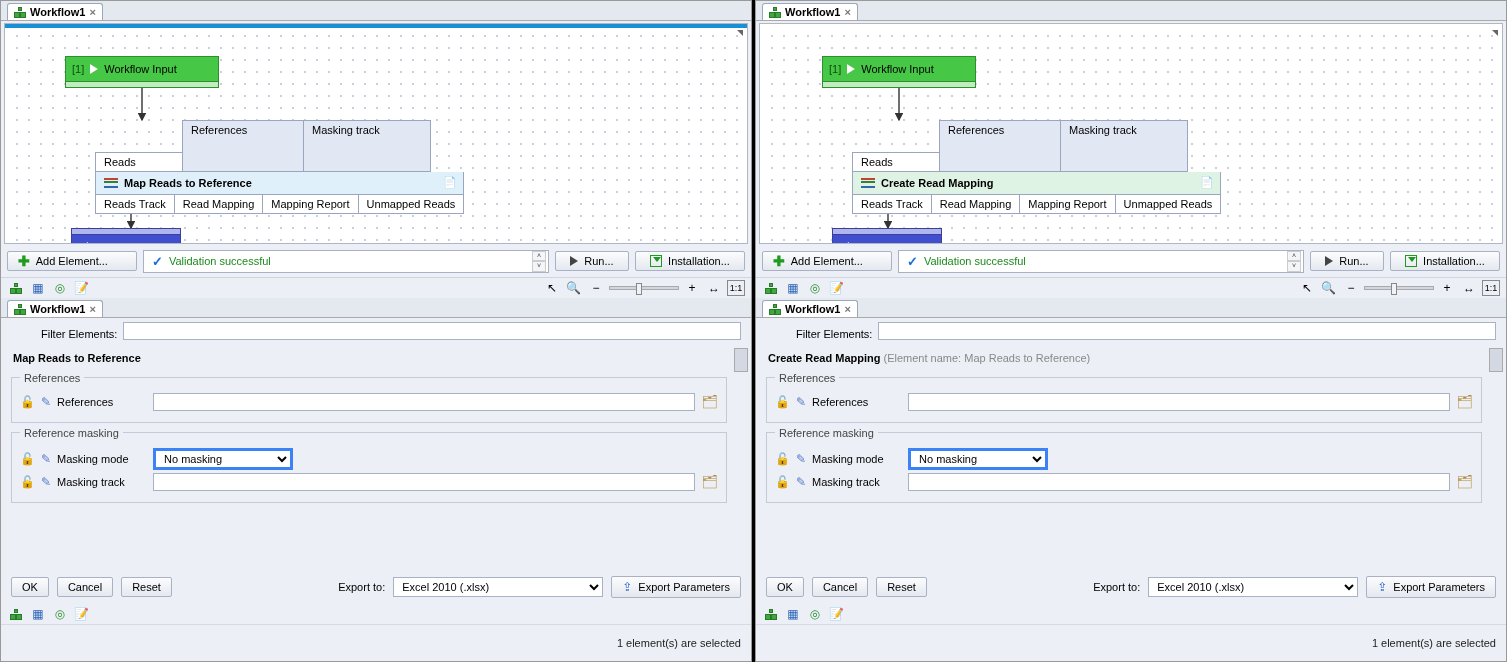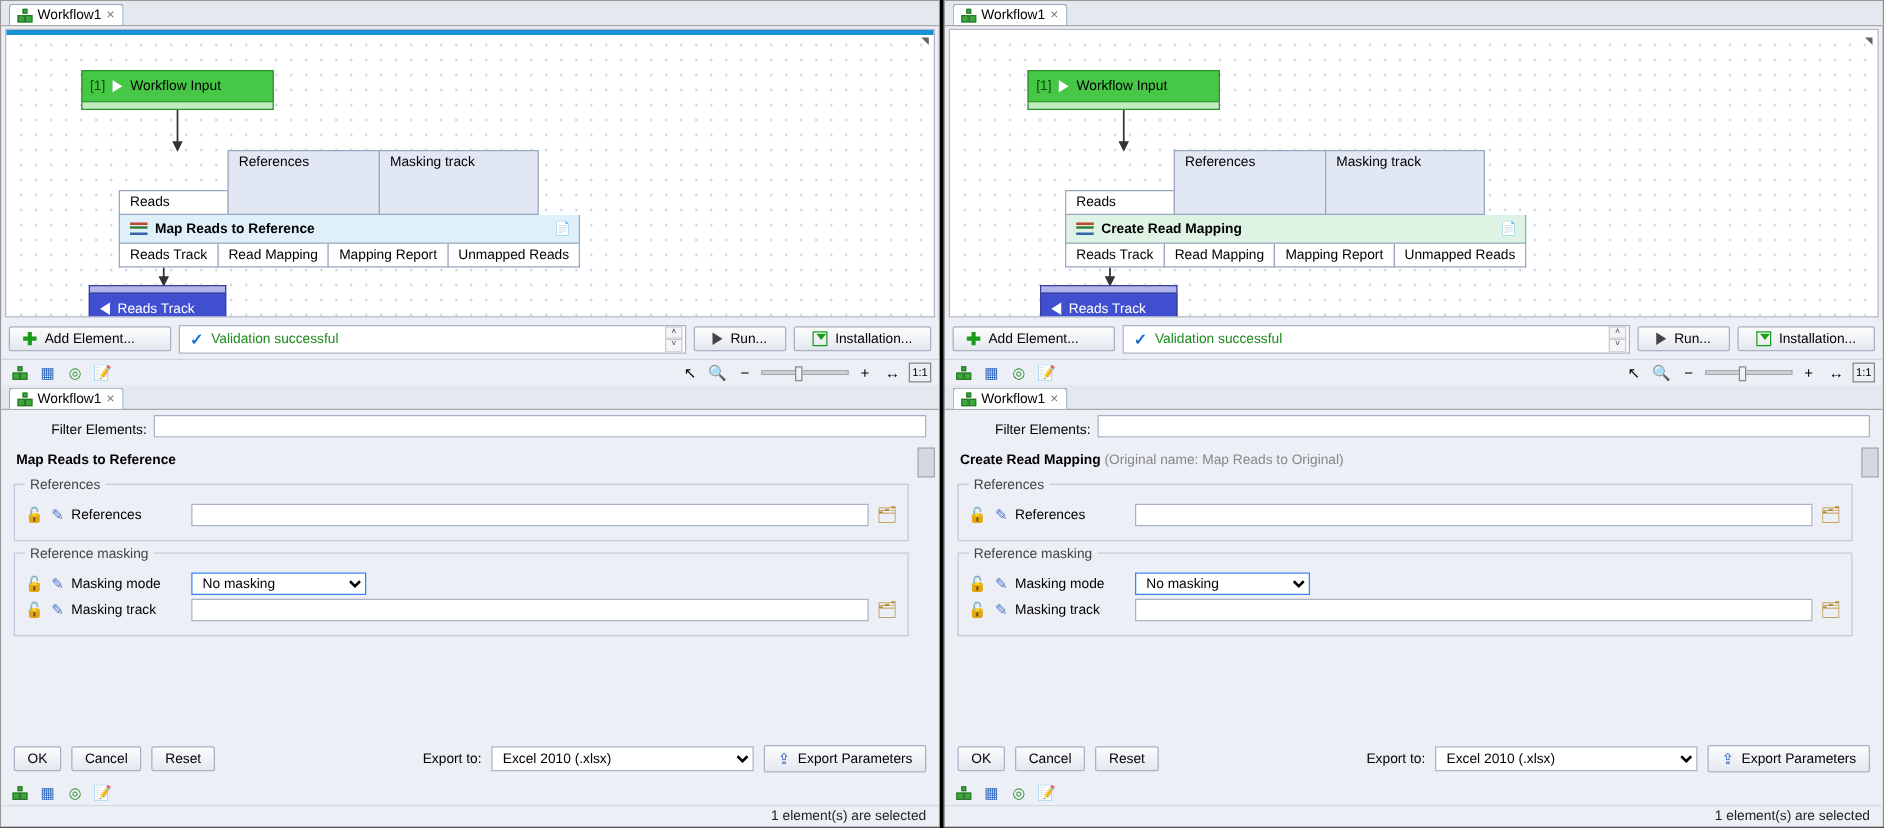--- a/index.html
+++ b/index.html
@@ -3,21 +3,21 @@
 <meta charset="utf-8">
 <style>
   * { box-sizing: border-box; font-family: "Segoe UI", Tahoma, sans-serif; font-size: 11px; }
   html, body { margin:0; padding:0; width:1507px; height:662px; background:#000; color:#000; }
   .root { display:flex; width:100%; height:100%; }
   .pane { flex:1; background:#eceff5; display:flex; flex-direction:column; border:1px solid #999; }
   .pane + .pane { margin-left:3px; }
 
   
   .tabbar { height:20px; display:flex; align-items:flex-end; background:#e4e8ef; border-bottom:1px solid #aaa; padding-left:6px;}
-  .tab { background:#fff; border:1px solid #9aa7bd; border-bottom:none; padding:2px 6px; display:flex; align-items:center; gap:4px; border-radius:3px 3px 0 0;}
+  .tab { background:#fff; border:1px solid #9aa7bd; border-bottom:none; padding:2px 6px; display:flex; align-items:center; gap:4px; border-radius:3px 3px 0 0;font-weight:bold;}
   .tab .x { color:#777; cursor:pointer;}
   .ico-wf { width:12px; height:10px; display:inline-block; position:relative;}
   .ico-wf::before, .ico-wf::after { content:""; position:absolute; background:#3da83d; width:4px; height:4px; border:1px solid #2a7a2a;}
   .ico-wf::before { left:0; top:5px;}
   .ico-wf::after { right:0; top:5px;}
   .ico-wf span { position:absolute; left:4px; top:0; width:4px; height:4px; background:#3da83d; border:1px solid #2a7a2a;}
 
   .canvas-wrap { position:relative; flex:1; min-height:0; background:#fff; border:1px solid #b0b6c4; margin:2px 3px; overflow:hidden;}
   .canvas-hl { position:absolute; top:0; left:0; right:0; height:4px; background:#1890d6; }
   .dot-grid { position:absolute; inset:6px 6px 0 6px; 
@@ -74,29 +74,29 @@
   .filterbar input { flex:1; border:1px solid #a9b2c4; padding:2px 4px; background:#fff;}
   .proppanel { background:#eceff5; flex:1; overflow:auto; position:relative; padding:4px 24px 4px 10px;}
   .prop-scroll { position:absolute; right:3px; top:4px; width:14px; height:24px; background:#d3d8e2; border:1px solid #aaa;}
   .section-title { font-weight:bold; padding:4px 2px;}
   .section-title .orig { font-weight:normal; color:#888;}
   fieldset { border:1px solid #c3cad8; margin:4px 0; padding:6px 8px 8px 8px;}
   legend { color:#444; padding:0 4px;}
   .row { display:flex; align-items:center; gap:6px; margin:3px 0;}
   .row .lab { width:90px;}
   .row input[type=text]{ flex:1; border:1px solid #a9b2c4; padding:2px 4px; background:#fff;}
-  .row select { border:1px solid #3b82f6; padding:1px 4px; background:#fff; width:140px;}
+  .row select { border:3px solid #3b82f6; padding:1px 4px; background:#fff; width:140px;}
   .lock { color:#b8841b; font-size:12px;}
   .pencil { color:#5577cc; font-size:12px;}
   .folder { color:#b58a3a; font-size:13px;}
 
   .btmbar { display:flex; align-items:center; gap:8px; padding:6px 10px; background:#eceff5;}
   .spacer { flex:1;}
   .btmbar select { border:1px solid #a9b2c4; padding:2px 4px; background:#fff; width:210px;}
-  .status { text-align:right; padding:2px 10px; background:#eceff5; color:#222; border-top:1px solid #d5dae4;}
+  .status { text-align:right; padding:12px 10px; background:#eceff5; color:#222; border-top:1px solid #d5dae4;}
 
   .ico-inst { display:inline-block; width:12px;height:12px; position:relative;}
   .ico-inst::before{content:"";position:absolute;inset:0;border:1px solid #1c9b1c;}
   .ico-inst::after{content:"";position:absolute;left:3px;top:2px;width:0;height:0;border-left:4px solid transparent;border-right:4px solid transparent;border-top:5px solid #1c9b1c;}
   .ico-exp { color:#2763c4; font-size:12px;}
   .ico-map { display:inline-block;width:14px;height:10px;border-top:2px solid #b43; border-bottom:2px solid #36a; position:relative;}
   .ico-map::after{content:"";position:absolute;left:0;top:1px;width:14px;height:2px;background:#3a7d3a;}
 </style>
 </head>
 <body>
@@ -410,21 +410,21 @@
       </div>
     </div>
     <div class="filterbar">
       <span>Filter Elements:</span>
       <input type="text" style="">
     </div>
     <div class="proppanel">
       <div class="prop-scroll"></div>
       <div class="section-title">
         <span>Create Read Mapping</span>
-        <span class="orig">(Original name: Map Reads to Original)</span>
+        <span class="orig">(Element name: Map Reads to Reference)</span>
       </div>
       <fieldset>
         <legend>References</legend>
         <div class="row">
           <span class="lock">🔓</span>
           <span class="pencil">✎</span>
           <span class="lab">References</span>
           <input type="text" style="">
           <span class="folder">🗂</span>
         </div>

